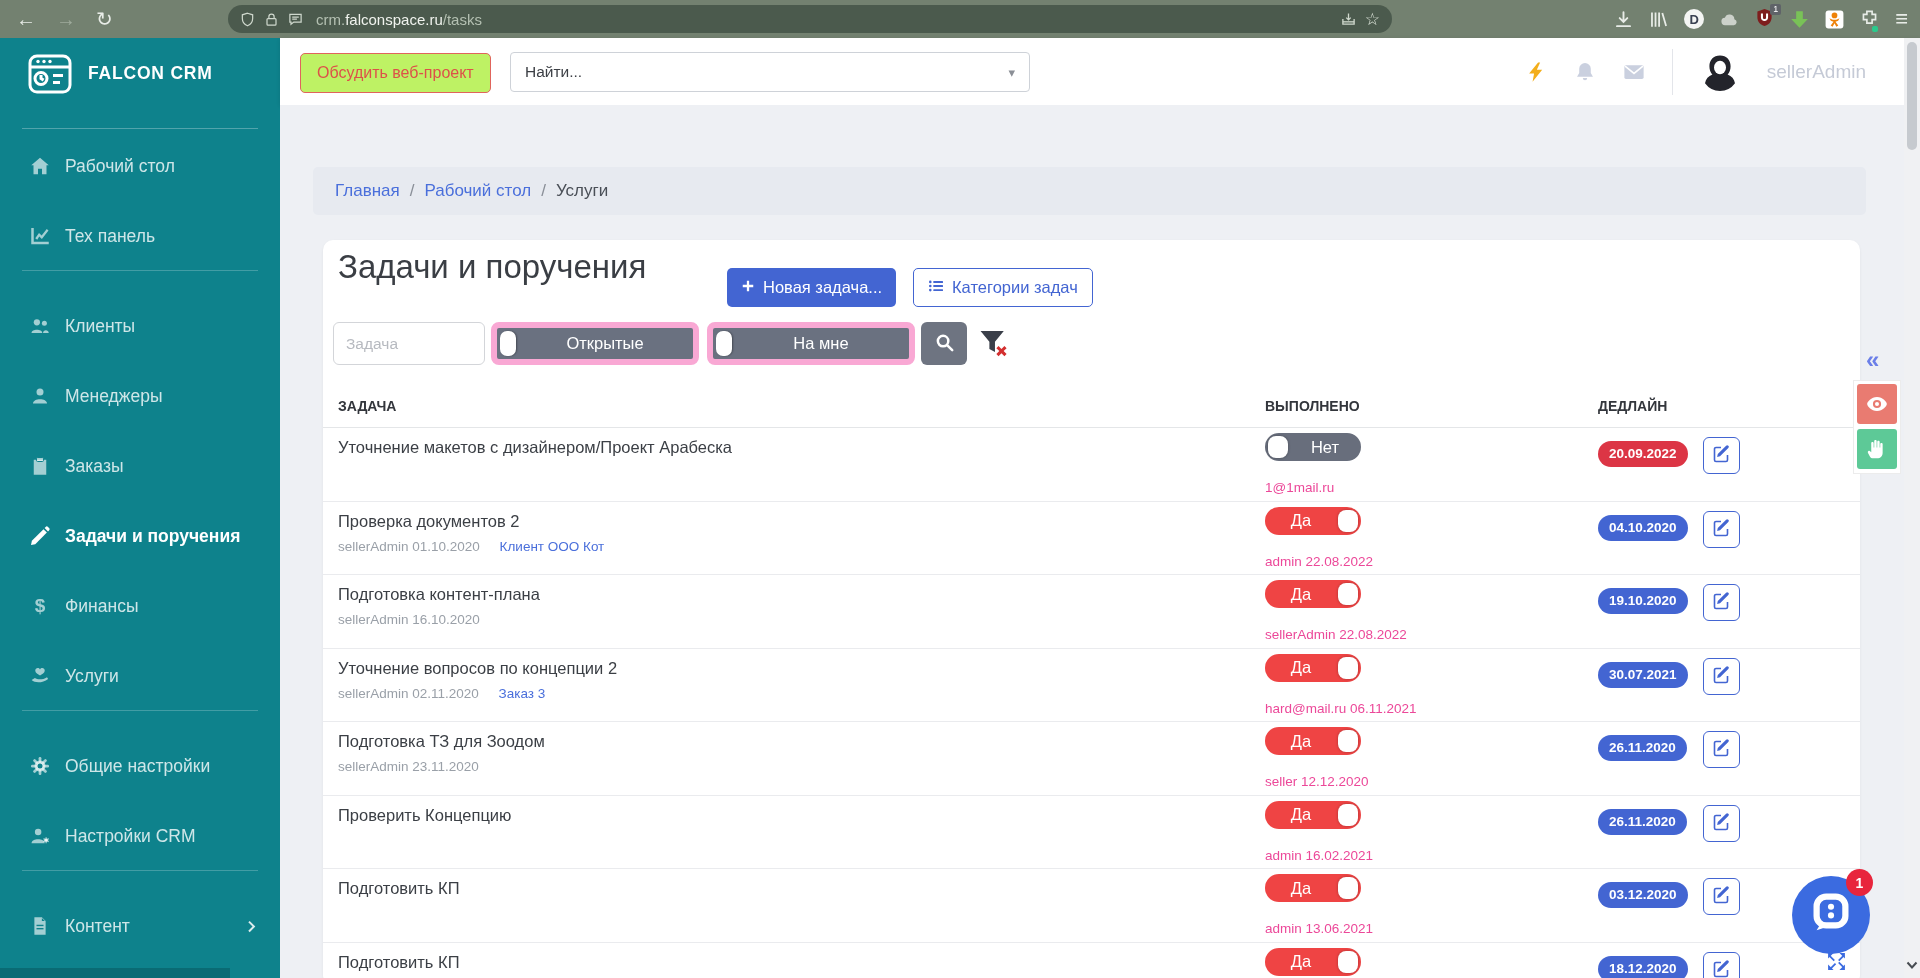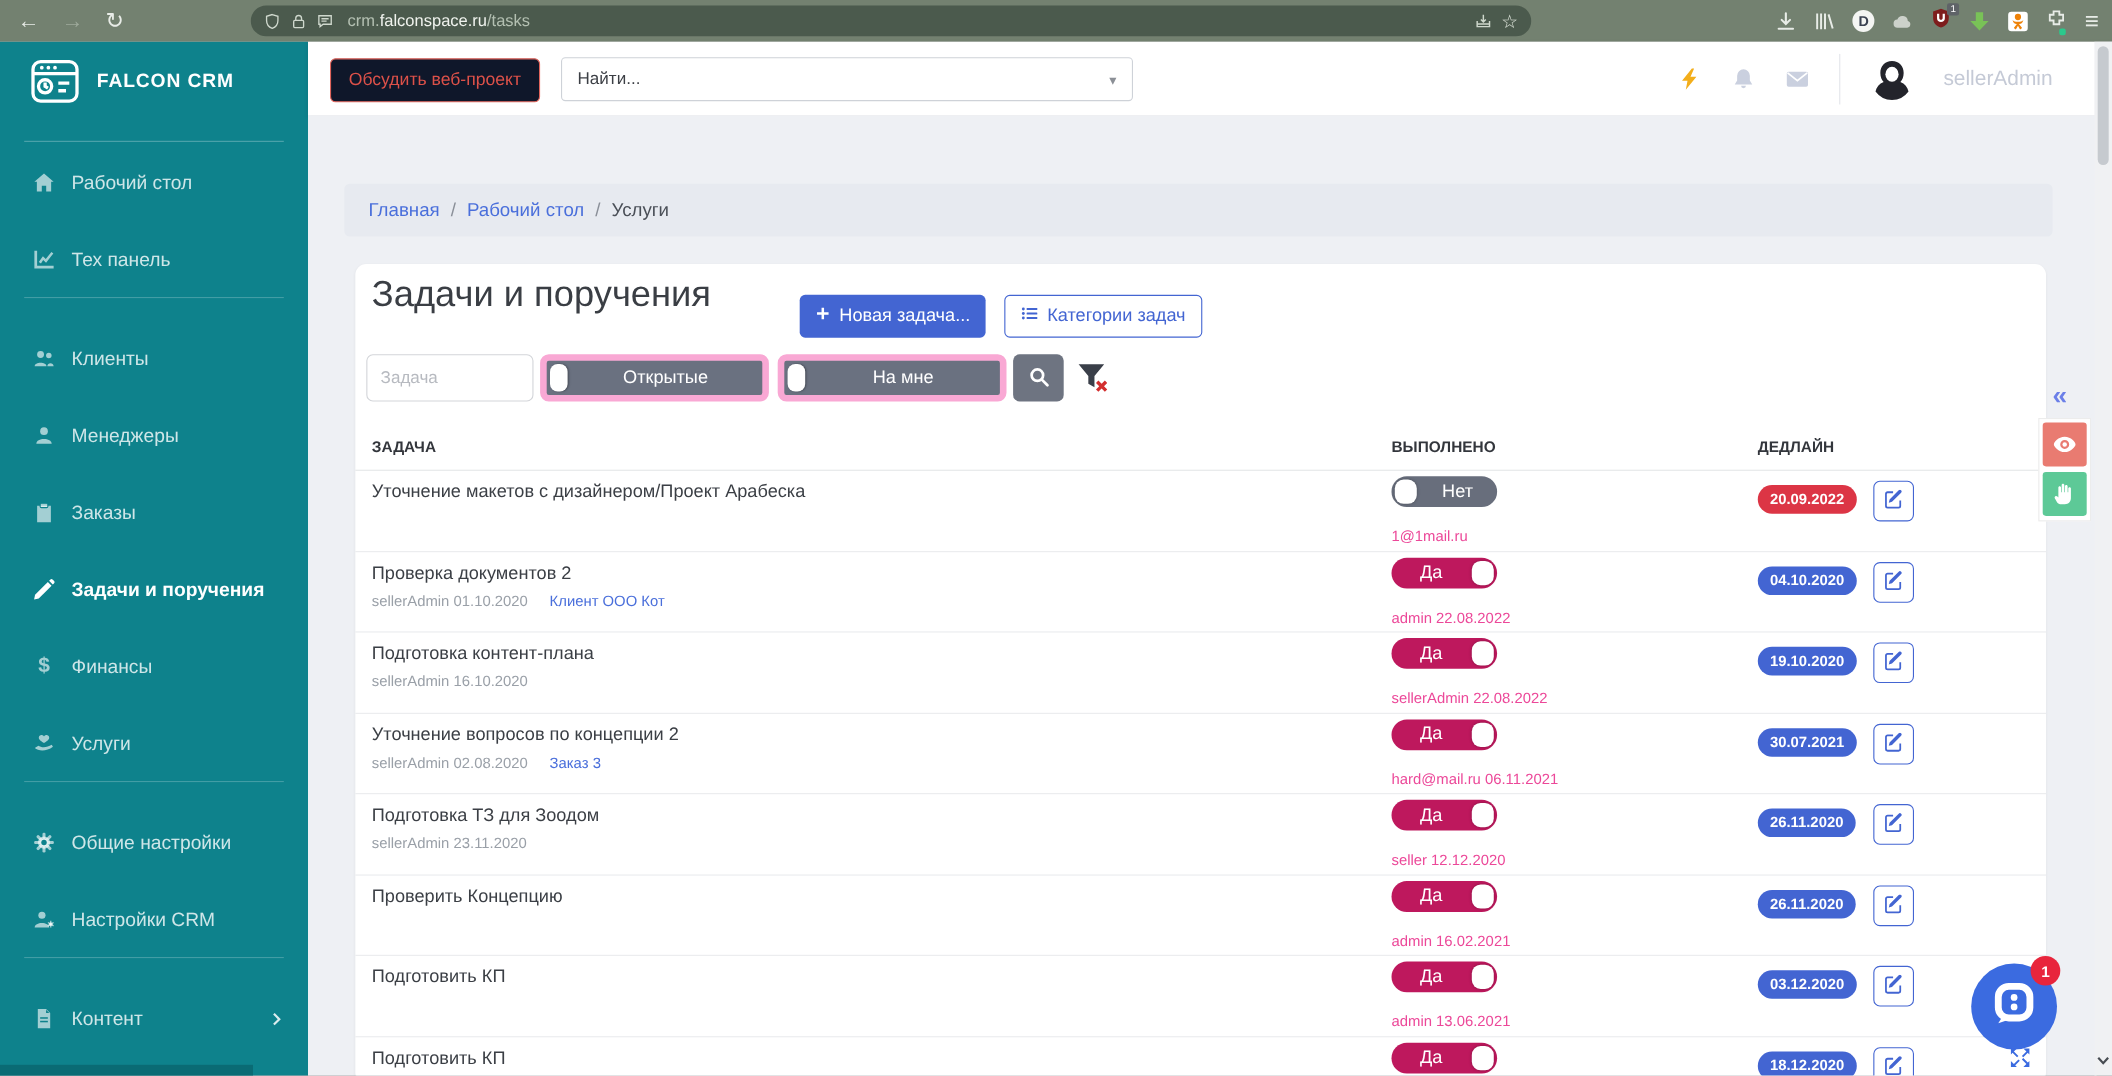--- a/index.html
+++ b/index.html
@@ -40,21 +40,21 @@
   .nav-item.active{color:#fff;font-weight:bold;}
   .nav-item.active .nav-ic-box{color:#fff;}
   .nav-chev{position:absolute;right:20px;display:inline-flex;}
   .nav-chev svg{width:15px;height:15px;fill:rgba(255,255,255,.85);}
   .nav-divider{position:absolute;left:22px;right:22px;height:1px;background:rgba(255,255,255,.22);}
   .dollar{font-weight:bold;font-size:19px;}
   .sidebar-footer{position:absolute;left:0;bottom:0;width:230px;height:10px;background:#0a6b74;}
   
   .appbar{position:absolute;left:280px;top:38px;width:1640px;height:67px;background:#fff;
           box-shadow:0 1px 4px rgba(0,0,0,.10);}
-  .btn-discuss{position:absolute;left:20px;top:15px;height:40px;padding:0 16px;background:#0f172a;
+  .btn-discuss{position:absolute;left:20px;top:15px;height:40px;padding:0 16px;background:#bef264;
                border:1px solid #e0645c;border-radius:5px;color:#dd5149;font-size:16px;cursor:pointer;
                font-family:inherit;}
   .select{position:absolute;left:230px;top:14px;width:520px;height:40px;background:#fff;border:1px solid #ced2d8;
           border-radius:4px;display:flex;align-items:center;padding:0 14px;box-sizing:border-box;cursor:pointer;}
   .sel-text{color:#3c3f45;font-size:15.5px;flex:1;}
   .sel-caret{color:#8b8f96;font-size:13px;}
   .appbar-right{position:absolute;right:54px;top:0;height:67px;display:flex;align-items:center;gap:27px;}
   .hicon{display:inline-flex;cursor:pointer;color:#cad0df;}
   .hicon svg{width:22px;height:22px;fill:currentColor;}
   .hicon.bolt{color:#f3ae1b;}
@@ -104,21 +104,21 @@
   .t-sub{position:absolute;left:15px;top:37px;font-size:13.5px;}
   .t-author{color:#9aa0a8;}
   .t-link{color:#4a6fdb;margin-left:16px;cursor:pointer;text-decoration:none;}
   .toggle{position:absolute;left:942px;top:5px;width:96px;height:28px;border-radius:20px;cursor:pointer;}
   .toggle .tg-knob{position:absolute;top:3px;bottom:3px;width:20px;background:#fff;border-radius:8px;
                    box-shadow:0 0 3px rgba(0,0,0,.3);}
   .toggle .tg-label{position:absolute;top:0;bottom:0;display:flex;align-items:center;justify-content:center;
                     color:#fff;font-size:16.5px;}
   .toggle.no{background:#686e7c;}
   .toggle.no .tg-knob{left:3px;} .toggle.no .tg-label{left:24px;right:0;}
-  .toggle.yes{background:#be185d;}
+  .toggle.yes{background:#ef4444;}
   .toggle.yes .tg-knob{right:3px;} .toggle.yes .tg-label{left:0;right:24px;}
   .t-doneinfo{position:absolute;left:942px;top:52px;font-size:13.5px;color:#ec4899;}
   .badge{position:absolute;left:1275px;top:13px;height:26px;line-height:26px;padding:0 11px;border-radius:13px;
          background:#4365d2;color:#fff;font-size:13.5px;font-weight:bold;}
   .badge.overdue{background:#dc3545;}
   .btn-edit{position:absolute;left:1380px;top:9px;width:37px;height:37px;background:#fff;border:1px solid #4365d2;
             border-radius:6px;color:#4365d2;cursor:pointer;display:flex;align-items:center;justify-content:center;}
   .btn-edit svg{width:18px;height:18px;}
   
   .collapse-chev{position:absolute;left:1866px;top:346px;color:#6b7fe8;font-size:24px;font-weight:bold;cursor:pointer;}
@@ -516,21 +516,21 @@
     <button class="btn-edit">
       <span><svg viewBox="0 0 18 18" fill="none" stroke="currentColor" stroke-width="1.6">
                   <path d="M14.5 10v5a1.5 1.5 0 0 1-1.5 1.5H3A1.5 1.5 0 0 1 1.5 15V4A1.5 1.5 0 0 1 3 2.5h5"></path>
                   <path fill="currentColor" stroke="none" d="M7 11.2 15.3 2.9a1.55 1.55 0 0 0-2.2-2.2L4.8 9l-.7 3z"></path>
                 </svg></span>
     </button>
   </div>
           <div class="trow">
     <div class="t-title">Уточнение вопросов по концепции 2</div>
     <div class="t-sub">
-      <span class="t-author">sellerAdmin 02.08.2020</span>
+      <span class="t-author">sellerAdmin 02.11.2020</span>
       <a class="t-link">Заказ 3</a>
     </div>
     <div class="toggle yes">
       <span class="tg-knob"></span>
       <span class="tg-label">Да</span>
     </div>
     <div class="t-doneinfo">hard@mail.ru 06.11.2021</div>
     <span class="badge">30.07.2021</span>
     <button class="btn-edit">
       <span><svg viewBox="0 0 18 18" fill="none" stroke="currentColor" stroke-width="1.6">

